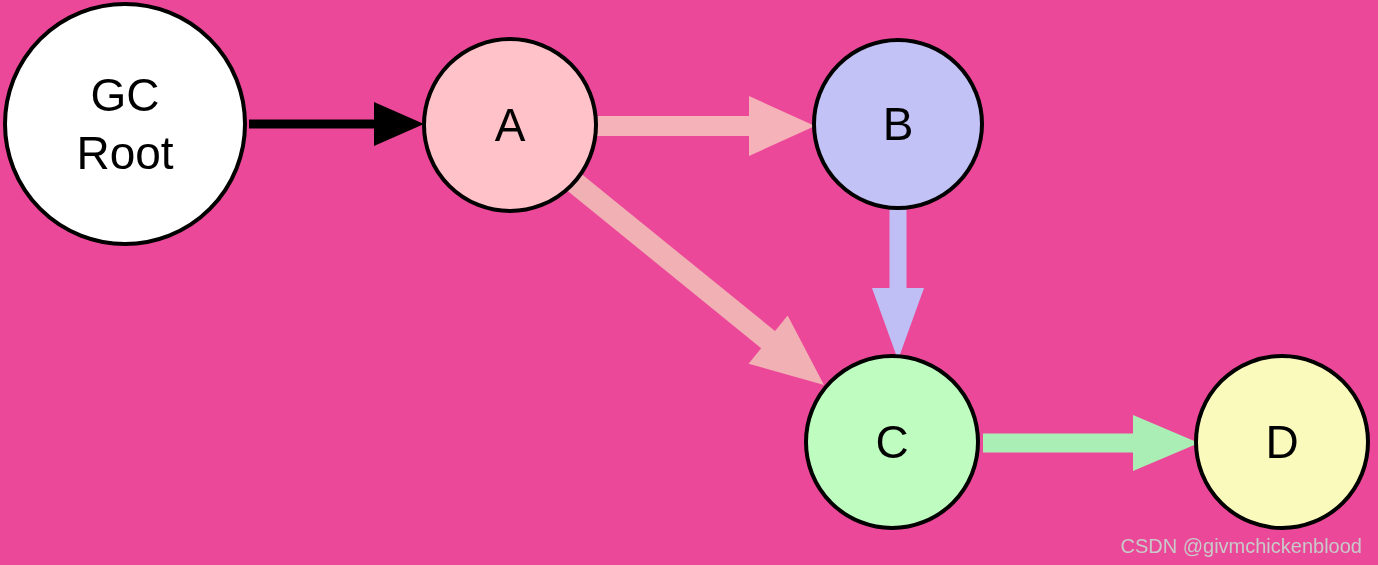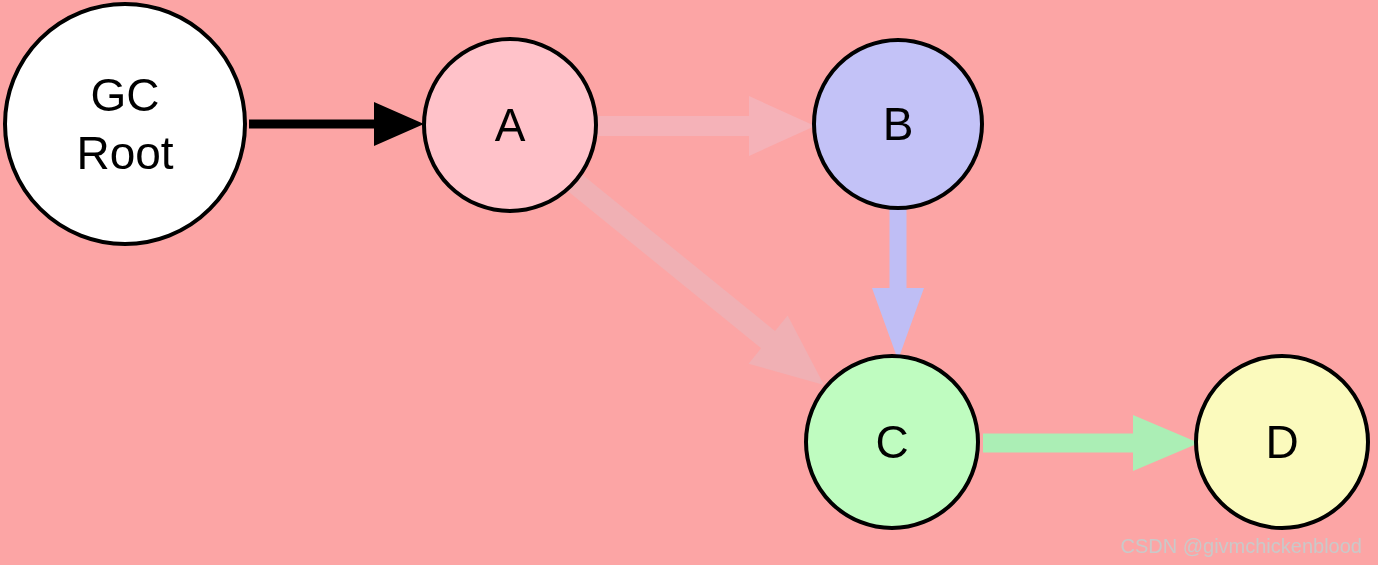--- a/index.html
+++ b/index.html
@@ -7,21 +7,21 @@
     padding: 0;
     background: #ffffff;
   }
   body {
     font-family: "Liberation Sans", sans-serif;
   }
   #canvas {
     position: relative;
     width: 1378px;
     height: 565px;
-    background: #fca5a5;
+    background: #ec4899;
     overflow: hidden;
   }
   #graph-svg {
     position: absolute;
     left: 0;
     top: 0;
     width: 1378px;
     height: 565px;
     display: block;
   }

